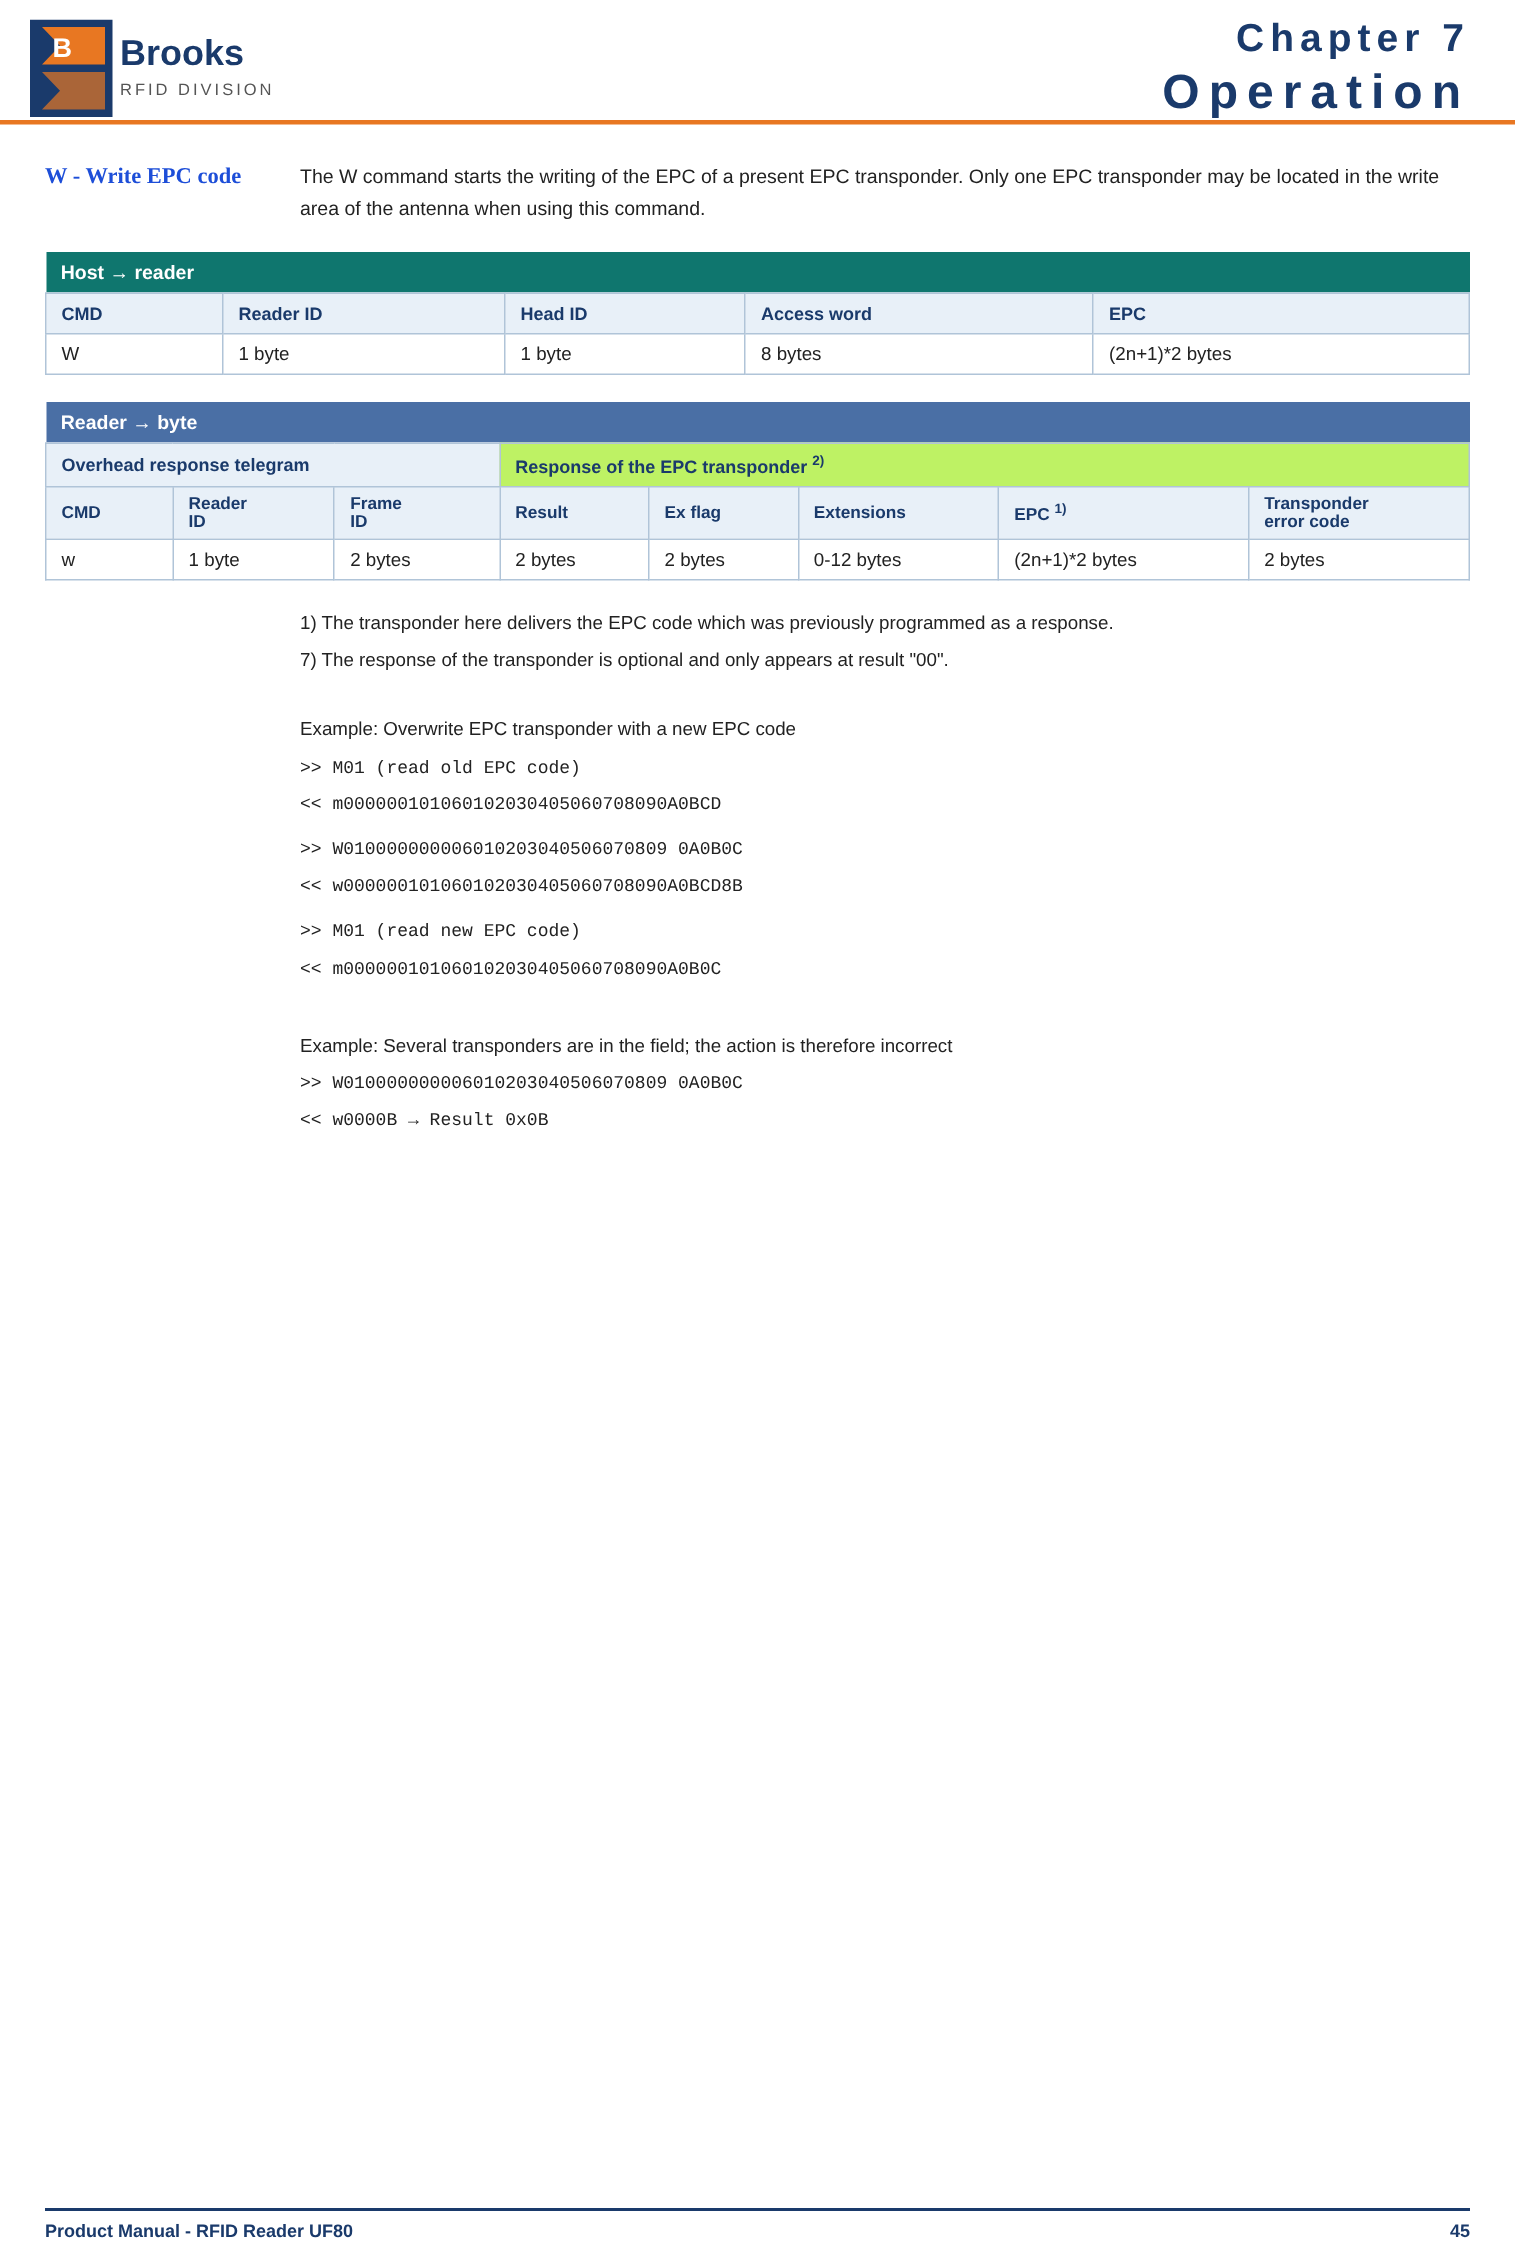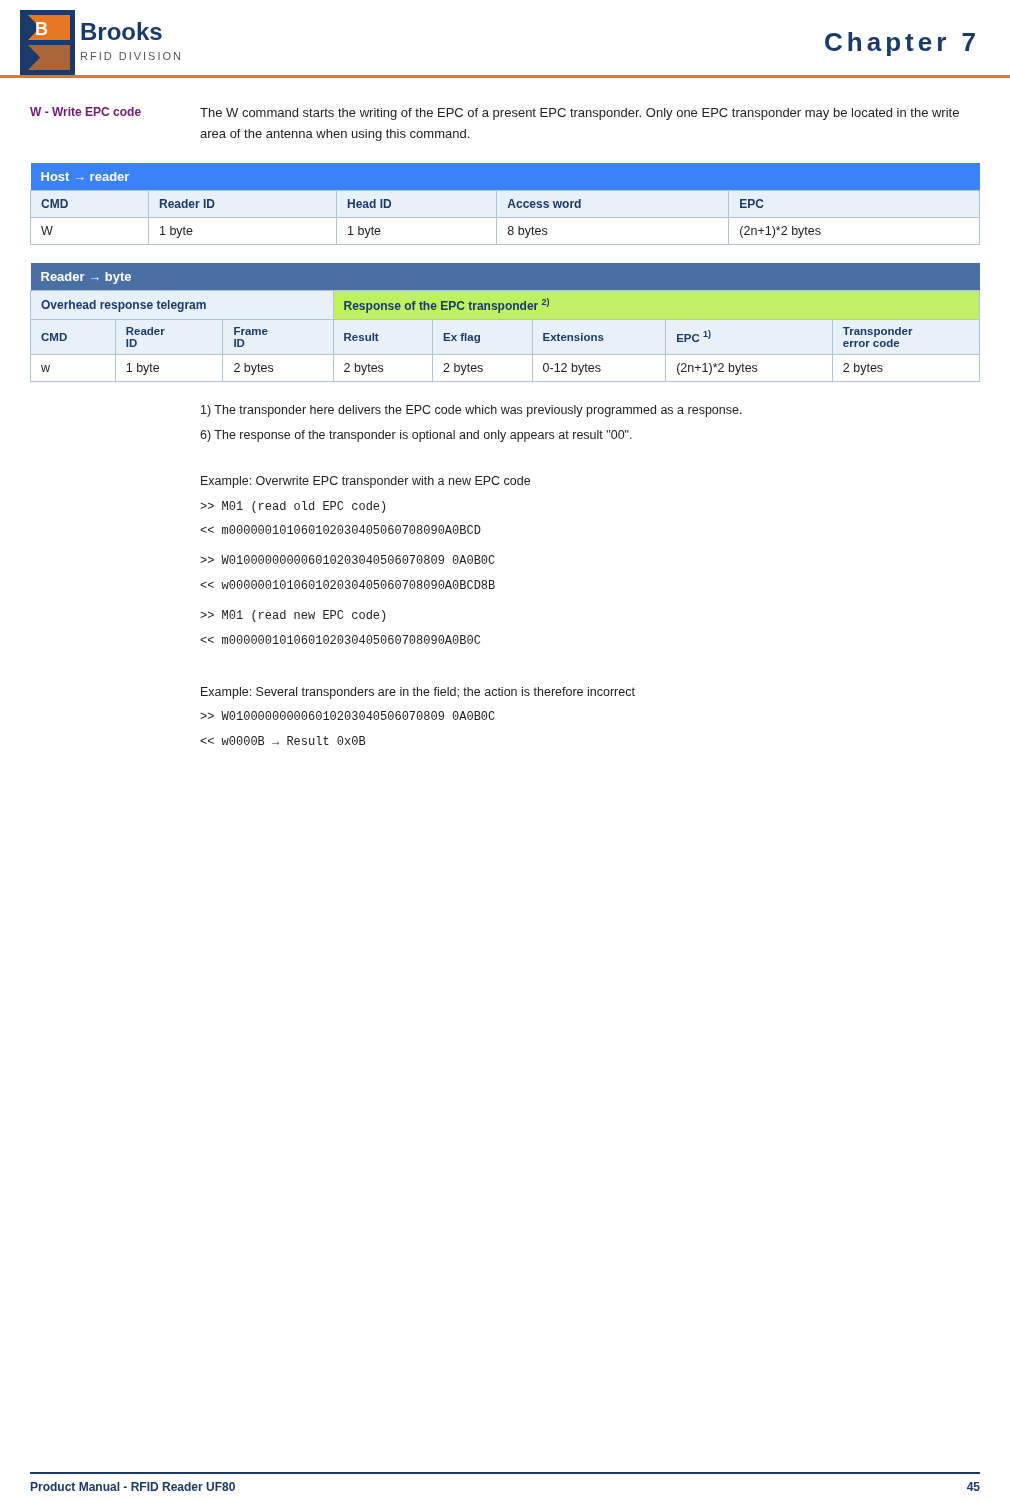--- a/index.html
+++ b/index.html
@@ -47,43 +47,44 @@
       padding: 25px 30px 20px 30px;
     }
 
     
     .section-heading {
       display: flex;
       align-items: flex-start;
       margin-bottom: 18px;
     }
     .section-label {
-      color: #701a75;
-      font-weight: bold;
-      font-size: 12px;
+      color: #1d4ed8;
+      font-weight: bold;
+      font-size: 15px;
       min-width: 170px;
       padding-top: 2px;
+      font-family: Liberation Serif, serif;
     }
     .section-desc {
       font-size: 13px;
       line-height: 1.6;
       color: #222;
     }
 
     
     .table-container {
       margin-bottom: 18px;
     }
     table {
       width: 100%;
       border-collapse: collapse;
       font-size: 12.5px;
     }
     .table-header-row td {
-      background: #3b82f6;
+      background: #0f766e;
       color: white;
       font-weight: bold;
       padding: 6px 10px;
       font-size: 13px;
     }
     .table-col-header td {
       background: #e8f0f8;
       color: #1a3a6b;
       font-weight: bold;
       padding: 6px 10px;
@@ -166,20 +167,21 @@
 
       <text x="15" y="25" fill="white" font-size="18" font-weight="900" font-family="Arial">B</text>
 
       <text x="60" y="30" fill="#1a3a6b" font-size="24" font-weight="900" font-family="Arial">Brooks</text>
 
       <text x="60" y="50" fill="#555" font-size="11" font-family="Arial" letter-spacing="2">RFID DIVISION</text>
     </svg>
   </div>
   <div class="chapter-area">
     <div class="chapter-text">Chapter 7</div>
+    <div class="operation-text">Operation</div>
   </div>
 </div>
 
 <div class="content">
 
   <div class="section-heading">
     <div class="section-label">W - Write EPC code</div>
     <div class="section-desc">The W command starts the writing of the EPC of a present EPC transponder. Only one EPC transponder may be located in the write area of the antenna when using this command.</div>
   </div>
 
@@ -236,21 +238,21 @@
         <td>0-12 bytes</td>
         <td>(2n+1)*2 bytes</td>
         <td>2 bytes</td>
       </tr>
     </tbody>
       </table>
   </div>
 
   <div class="notes-area">
     <p>1) The transponder here delivers the EPC code which was previously programmed as a response.</p>
-    <p>6) The response of the transponder is optional and only appears at result "00".</p>
+    <p>7) The response of the transponder is optional and only appears at result "00".</p>
     <br>
     <div class="example-block">
       <p>Example: Overwrite EPC transponder with a new EPC code</p>
       <p class="code-line">&gt;&gt; M01 (read old EPC code)</p>
       <p class="code-line">&lt;&lt; m000000101060102030405060708090A0BCD</p>
     </div>
     <div class="example-block">
       <p class="code-line">&gt;&gt; W010000000006010203040506070809 0A0B0C</p>
       <p class="code-line">&lt;&lt; w000000101060102030405060708090A0BCD8B</p>
     </div>

